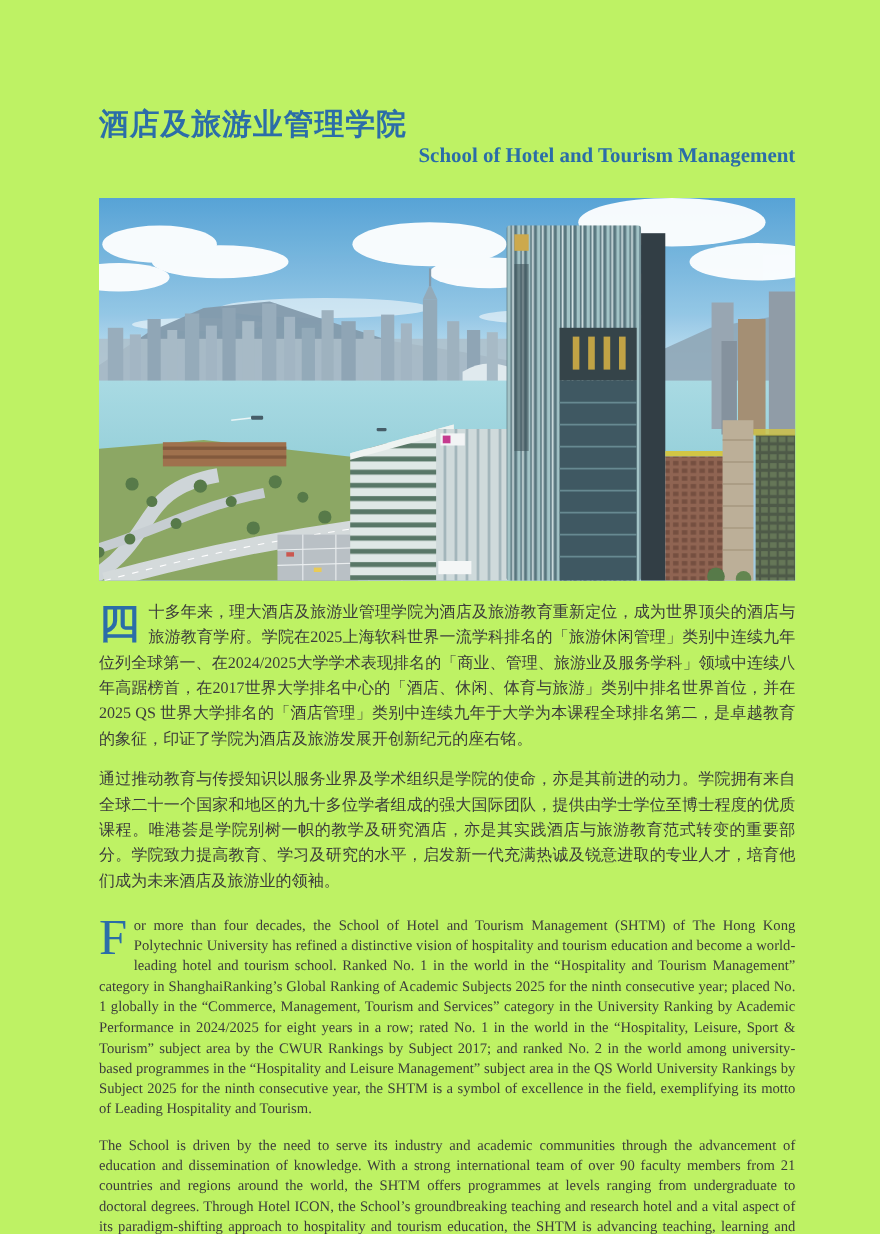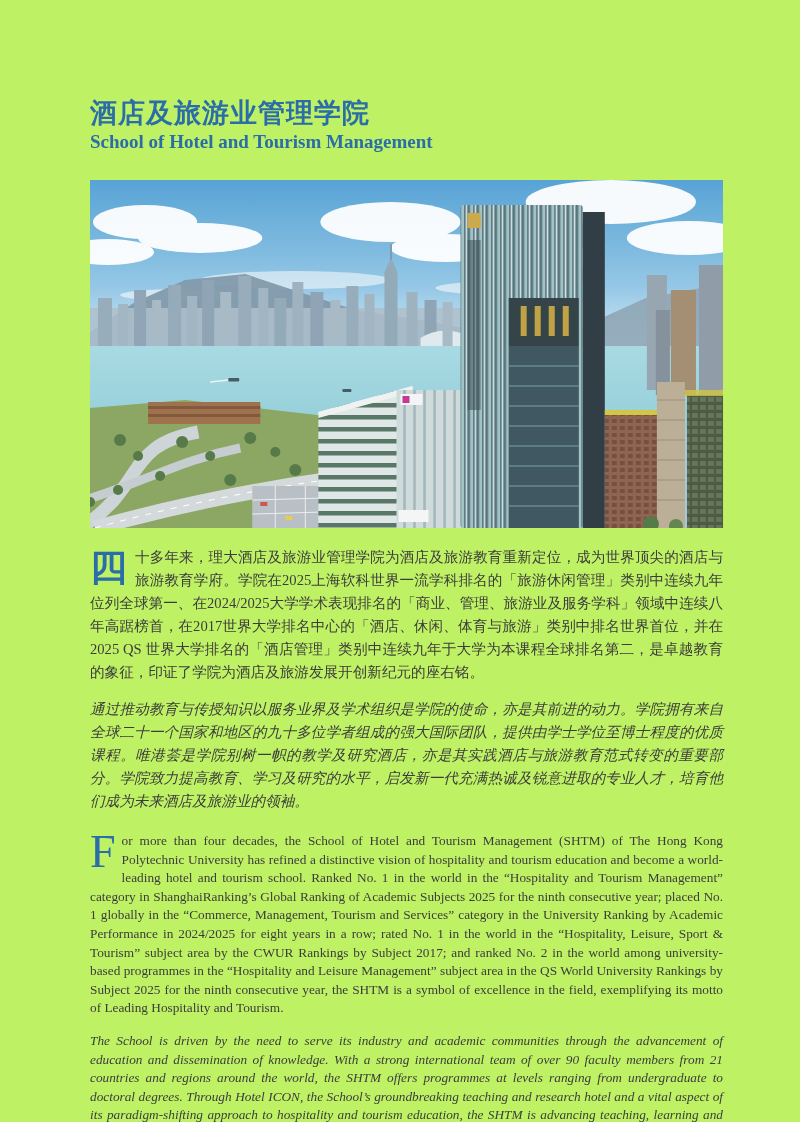--- a/index.html
+++ b/index.html
@@ -16,33 +16,34 @@
   .page{position:absolute;inset:0;background:#bef264;overflow:hidden;}
 
   .titles{position:absolute;left:90px;top:98px;width:633px;}
   .title-zh{
     margin:0;font-size:27px;line-height:30px;font-weight:700;
     color:var(--accent);letter-spacing:1px;
   }
   .title-en{
     margin:3px 0 0 0;font-size:19px;line-height:22px;font-weight:700;
     color:var(--accent);
+    text-align:right;
   }
 
   figure.photo{
     position:absolute;left:90px;top:180px;width:633px;height:348px;margin:0;
     overflow:hidden;background:#9ec9e0;
   }
   figure.photo svg{display:block;width:100%;height:100%;}
 
   .textcol{position:absolute;left:90px;top:546px;width:633px;}
   p{margin:0;text-align:justify;}
   p.cn{font-size:14.6px;line-height:23px;color:#3c3c3c;}
   p.en{font-size:13.3px;line-height:18.6px;color:#3c3c3c;}
-  .gap-s{margin-top:14px;font-style:italic;}
+  .gap-s{margin-top:14px;}
   .gap-m{margin-top:19px;}
 
   .dropcap-zh{
     float:left;color:var(--accent);font-weight:600;
     font-size:37px;line-height:40px;margin:2px 8px 0 0;
   }
   .dropcap-en{
     float:left;color:var(--accent);
     font-size:46px;line-height:36px;margin:2px 6px 0 0;
   }

